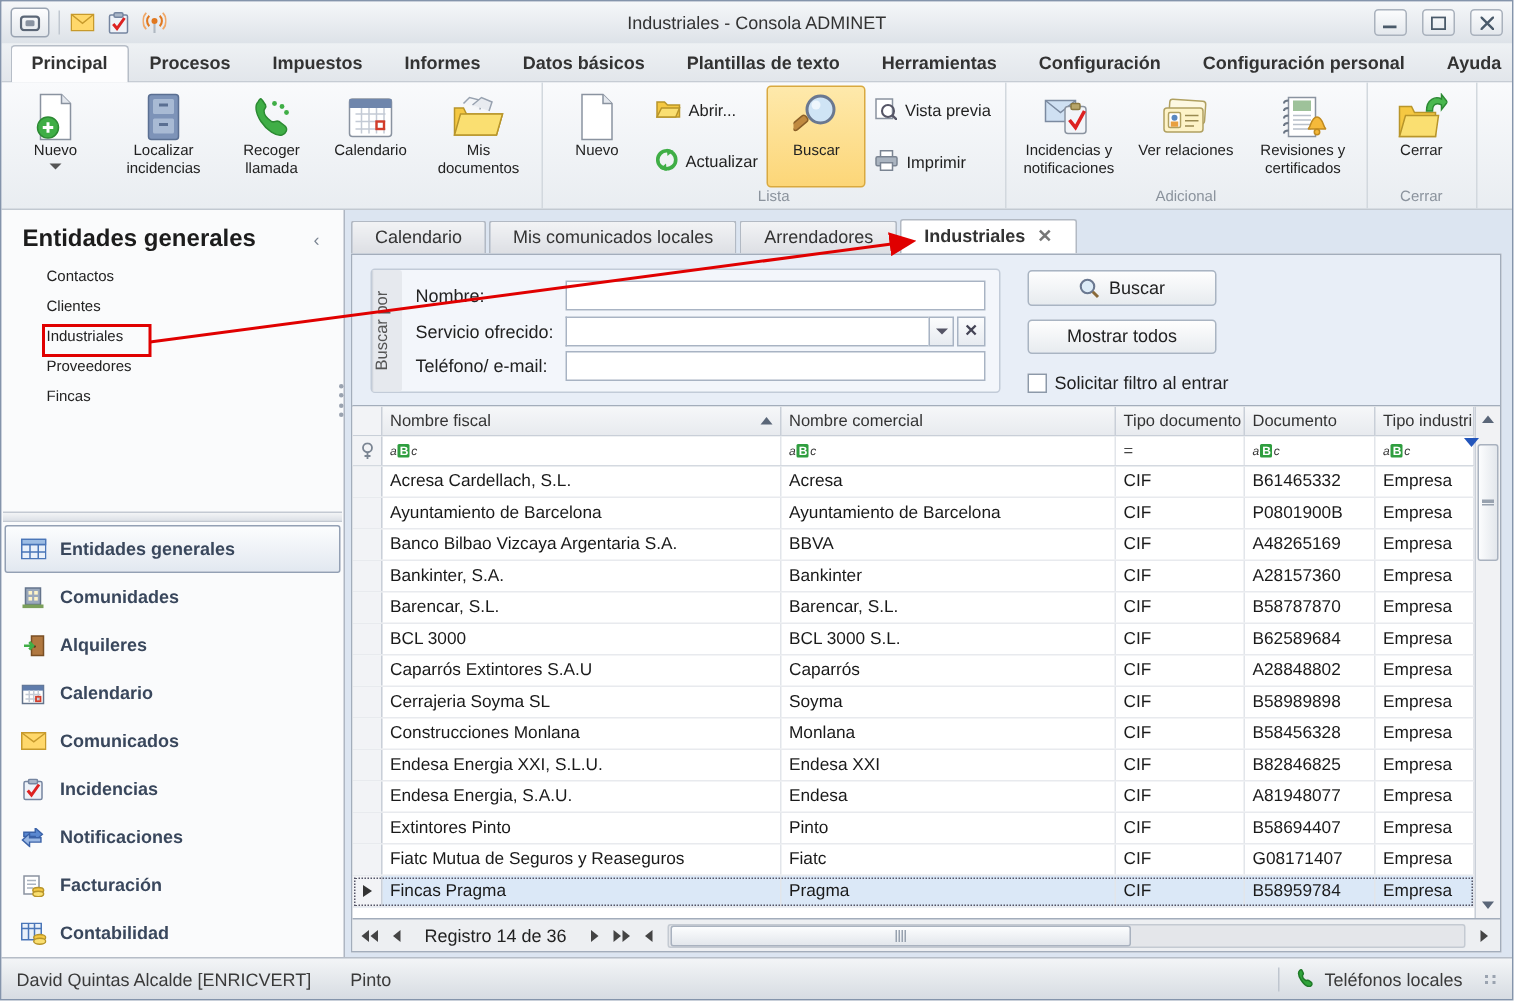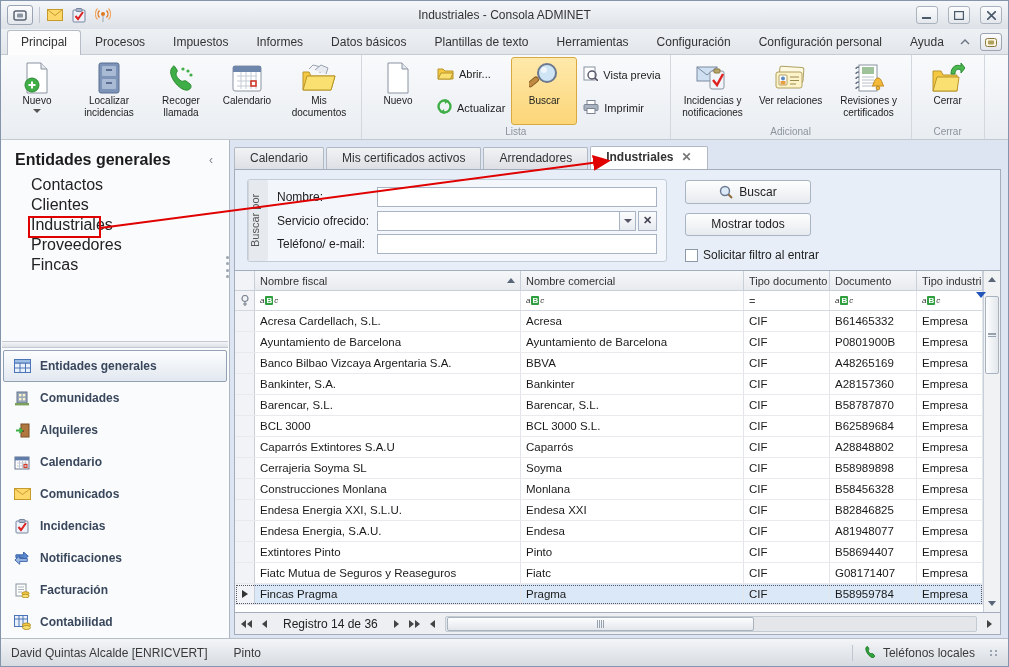--- a/index.html
+++ b/index.html
@@ -19,21 +19,21 @@
   .win-ctrls { margin-left:auto; display:flex; gap:10px; z-index:2; }
   .wc { width:22px; height:18px; display:flex; align-items:center; justify-content:center;
         border:1px solid #aab2bd; border-radius:3px; background:linear-gradient(#fbfcfd,#e4e8ed); }
 
   
   .tabrow { position:absolute; left:0; top:28px; right:0; height:26px;
             background:linear-gradient(#eef1f4,#e2e6eb); border-bottom:1px solid #c6ccd4;
             display:flex; align-items:flex-end; padding:0 6px; }
   .rtabs { display:flex; align-items:flex-end; height:100%; }
   .rtab { padding:4px 13px 5px; font-size:12px; color:#333; border:1px solid transparent; border-bottom:none;
-          border-radius:3px 3px 0 0; white-space:nowrap; cursor:default; }
+          border-radius:3px 3px 0 0; white-space:nowrap; cursor:default;font-weight:bold; }
   .rtab.active { background:#fdfdfe; border-color:#b6bdc7; position:relative; top:1px; padding-bottom:6px; }
   .tabrow-right { margin-left:auto; display:flex; align-items:center; gap:8px; padding-bottom:3px; }
   .chev-up { width:14px; height:14px; display:flex; align-items:center; justify-content:center; color:#6a7584; }
   .mini-btn { width:22px; height:18px; border:1px solid #9aa4b2; border-radius:3px;
               background:linear-gradient(#fdfdfe,#e3e7ec); display:flex; align-items:center; justify-content:center; }
 
   
   .ribbon { position:absolute; left:0; top:54px; right:0; height:85px;
             background:linear-gradient(#f9fafc,#e9edf1); border-bottom:1px solid #c2c9d1; display:flex; }
   .rgroup { display:flex; flex-direction:column; border-right:1px solid #d2d8de; padding:2px 3px 0; }
@@ -50,21 +50,21 @@
   .smallstack { display:flex; flex-direction:column; justify-content:center; gap:17px; padding:0 6px; }
   .smallbtn { display:flex; align-items:center; gap:5px; font-size:11px; color:#222; white-space:nowrap; }
 
   
   .main { position:absolute; left:0; top:139px; right:0; bottom:28px; display:flex; }
   .sidebar { width:229px; background:#fafbfc; border-right:1px solid #aeb6c2; display:flex; flex-direction:column; }
   .sb-head { padding:11px 10px 6px 14px; display:flex; align-items:center; }
   .sb-title { font-size:16px; font-weight:bold; color:#1c1c1c; flex:1; }
   .sb-collapse { color:#7a8492; font-size:12px; padding:0 6px; }
   .sb-items { padding-left:30px; }
-  .sb-item { height:20px; line-height:20px; font-size:16px; color:#222; cursor:default; }
+  .sb-item { height:20px; line-height:20px; font-size:10px; color:#222; cursor:default; }
   .sb-spacer { flex:1; }
   .sb-splitter { height:7px; margin:0 1px; background:linear-gradient(#f3f4f6,#dde1e7);
                  border:1px solid #c3c9d2; border-left:none; border-right:none; }
   .navlist { padding:2px 0 0; }
   .nav-item { height:32px; display:flex; align-items:center; gap:9px; padding-left:9px; margin:0 2px;
               font-weight:bold; font-size:12px; color:#39475c; border:1px solid transparent; }
   .nav-item.selected { background:linear-gradient(#fcfdfe,#e2e8f0); border-color:#93a0b4; border-radius:2px; }
   .nav-ic { width:18px; height:18px; display:flex; align-items:center; justify-content:center; }
   .sb-grip { position:absolute; left:224px; top:255px; width:5px; height:22px; display:flex;
              flex-direction:column; align-items:center; justify-content:space-between; }
@@ -560,21 +560,21 @@
 
     <div class="content">
       <div class="ctabbar">
 
           <div class="ctab">
             <span>Calendario</span>
 
           </div>
 
           <div class="ctab">
-            <span>Mis certificados activos</span>
+            <span>Mis comunicados locales</span>
 
           </div>
 
           <div class="ctab">
             <span>Arrendadores</span>
 
           </div>
 
           <div class="ctab active">
             <span>Industriales</span>

